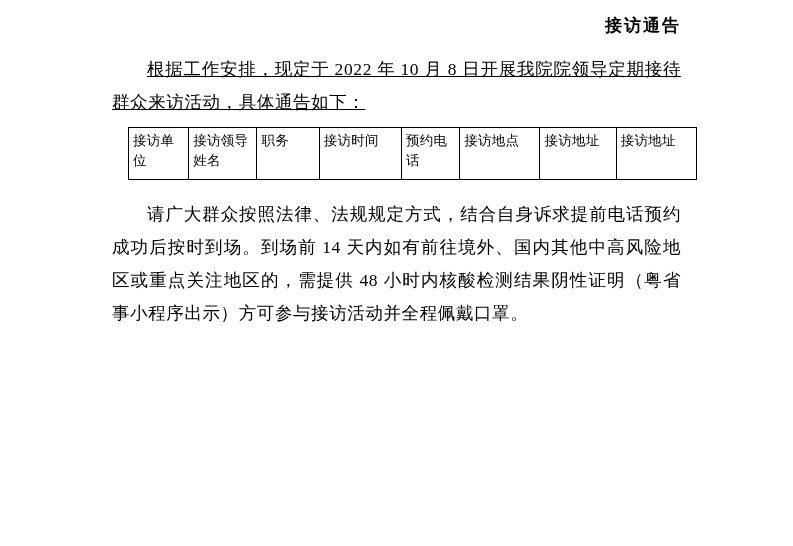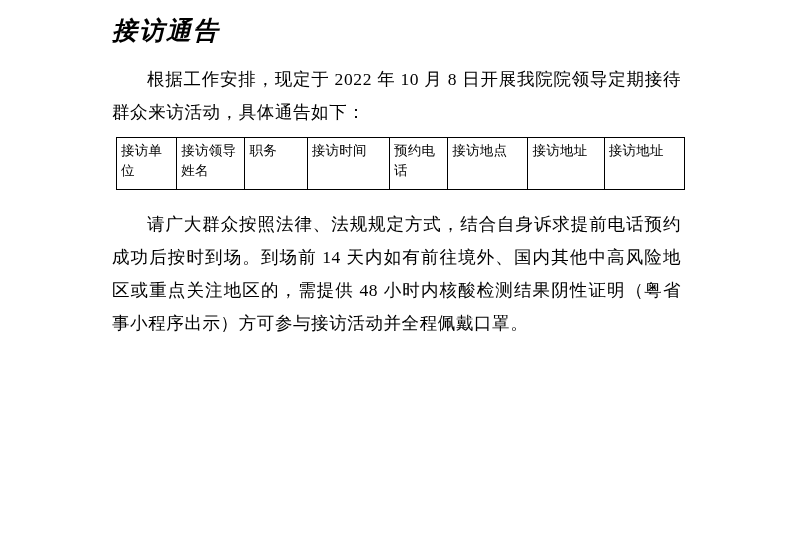--- a/index.html
+++ b/index.html
@@ -15,49 +15,49 @@
     overflow: hidden;
   }
   .page {
     position: relative;
     width: 793px;
     height: 546px;
     box-sizing: border-box;
     padding: 0 112px;
   }
   .doc-title {
-    text-align: left;
-    font-size: 25px;
+    text-align: right;
+    font-size: 17px;
     font-weight: bold;
     letter-spacing: 2px;
     margin-top: 14px;
     margin-bottom: 16px;
     font-family: "Liberation Serif", "DejaVu Serif", serif;
-    font-style: italic;
   }
   .para {
     font-size: 17.5px;
     line-height: 33px;
     text-align: justify;
     text-align-last: left;
     text-indent: 35px;
     letter-spacing: 0.6px;
     margin: 0;
   }
   .para-intro {
     margin-bottom: 8px;
+    text-decoration: underline;
   }
   .para-footer {
     margin-top: 18px;
   }
   table.notice-table {
     border-collapse: collapse;
     width: 100%;
     table-layout: fixed;
-    margin: 0 0 0 4px;
+    margin: 0 0 0 16px;
     padding-left: 22px;
   }
   table.notice-table td {
     border: 1px solid #000000;
     vertical-align: top;
     padding: 3px 4px 4px 4px;
     font-size: 13.5px;
     line-height: 20px;
     letter-spacing: 0.3px;
     word-break: break-all;

